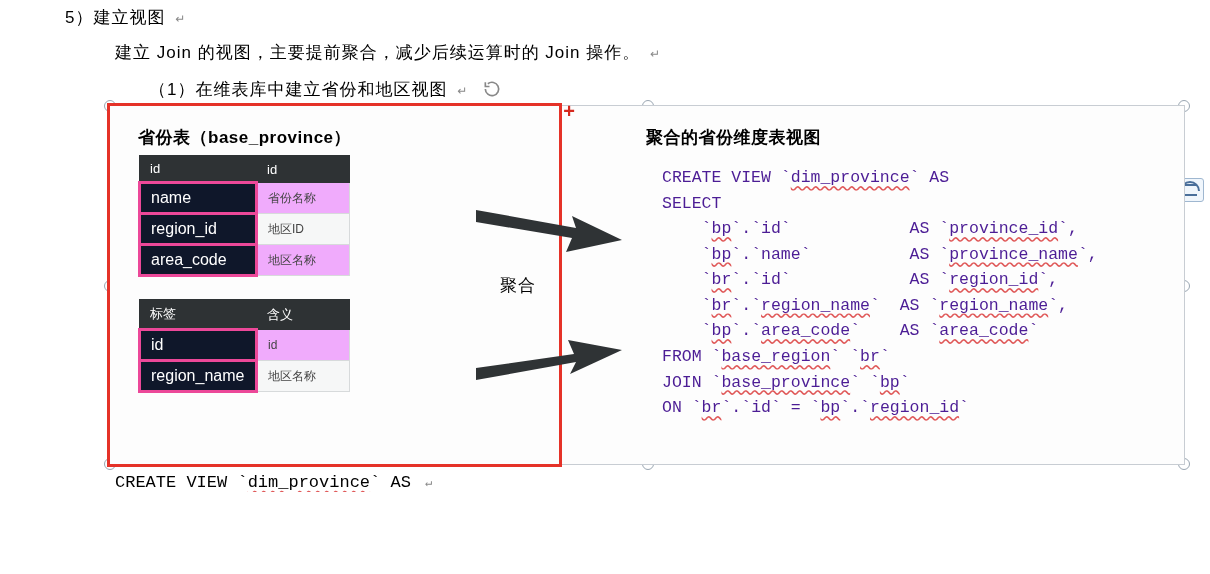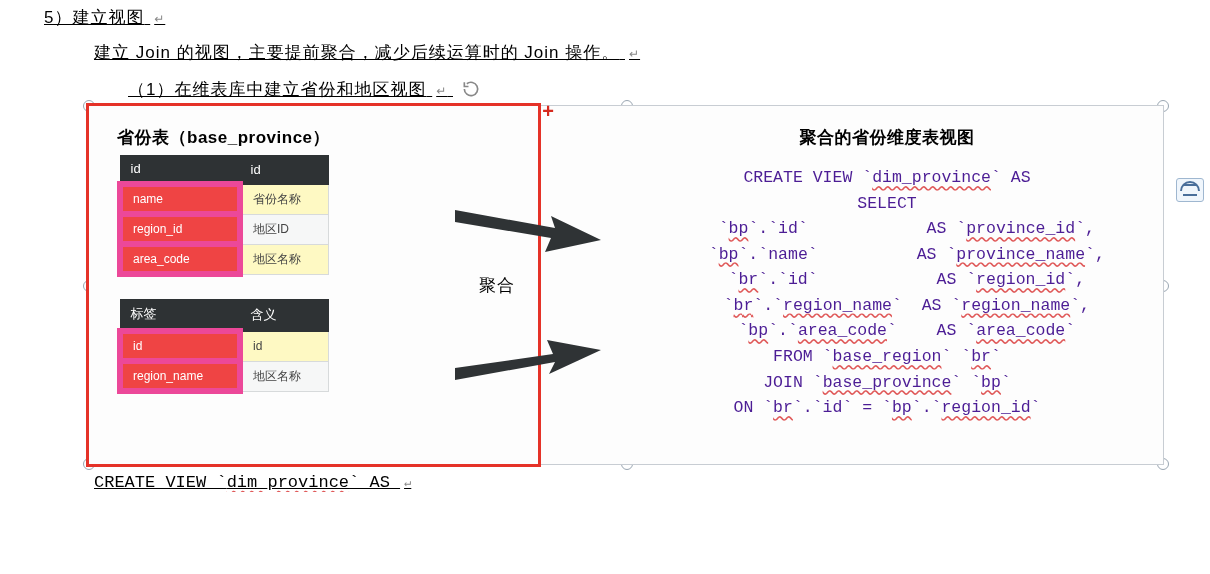--- a/index.html
+++ b/index.html
@@ -4,23 +4,22 @@
 <style>
   body {
     margin: 0;
     padding: 0;
     font-family: "Microsoft YaHei", Arial, sans-serif;
     background: #fff;
     font-size: 15px;
     width: 1210px;
   }
   .page {
-    padding: 0 36px;
-    position: relative;
-    text-decoration: underline;
+    padding: 0 57px;
+    position: relative;
   }
   .heading {
     margin: 6px 0 12px 8px;
     font-size: 17px;
     letter-spacing: 1px;
   }
   .para {
     margin: 0 0 14px 58px;
     font-size: 17px;
     letter-spacing: 1px;
@@ -109,29 +108,29 @@
   }
   table.schema th {
     background: #2e3234;
     color: #fff;
     text-align: left;
     padding: 5px 10px;
     font-weight: 500;
     border: 1px solid #2e3234;
   }
   table.schema td.lbl {
-    background: #ef4444;
+    background: #0f172a;
     color: #fff;
     padding: 5px 10px;
-    border: 6px solid #ec4899;
+    border: 3px solid #ec4899;
     width: 94px;
-    font-size: 12px;
+    font-size: 16px;
   }
   table.schema td.val {
-    background: #fef9c3;
+    background: #f0abfc;
     color: #444;
     padding: 5px 10px;
     border: 1px solid #d7dadb;
     font-size: 12px;
   }
   table.schema tr:nth-child(odd) td.val { background: #f6f7f7; }
 
   .spacer { height: 22px; }
 
   
@@ -154,21 +153,20 @@
     fill: #2f3335;
   }
   .arrow.a1 { top: 92px; }
   .arrow.a2 { top: 230px; }
 
   
   .right-pane {
     flex: 1;
     padding: 16px 14px 10px 6px;
     min-width: 0;
-    text-align: center;
   }
   .right-title {
     font-size: 17px;
     font-weight: 600;
     margin: 4px 0 10px 0;
     letter-spacing: 0.5px;
   }
   pre.sql {
     margin: 16px;
     font-family: Consolas, "Courier New", monospace;

